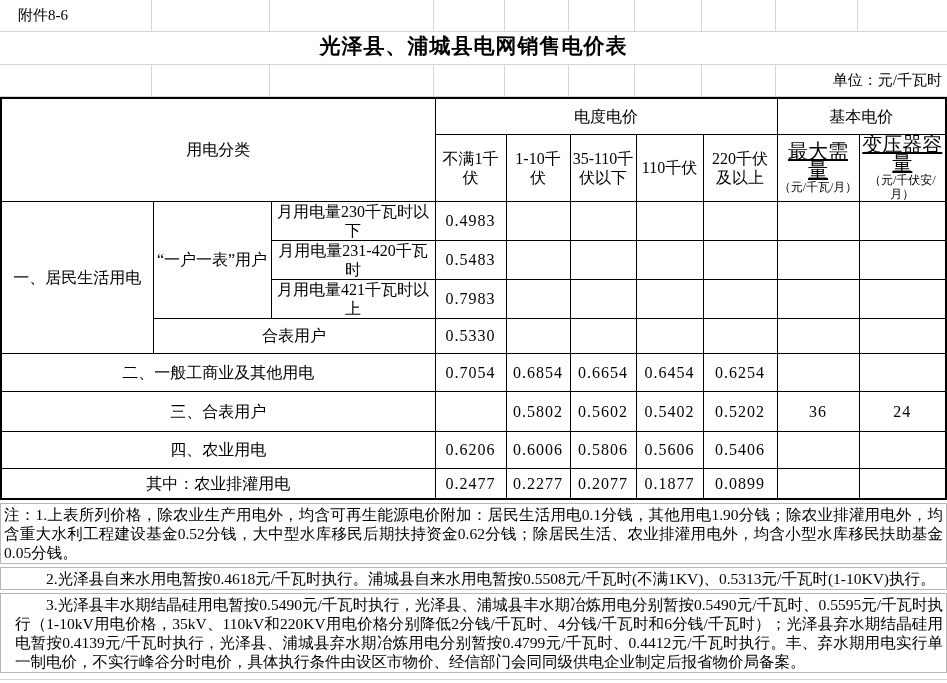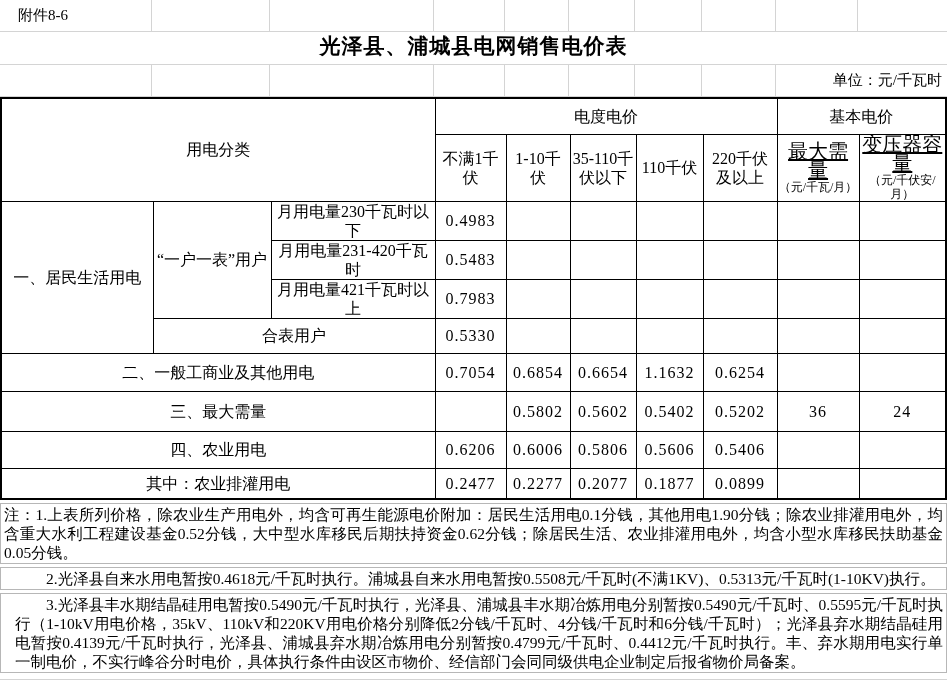--- a/index.html
+++ b/index.html
@@ -143,27 +143,27 @@
     <td></td>
     <td></td>
     <td></td>
     <td></td>
   </tr>
   <tr style="height:38px">
     <td colspan="3" class="cat">二、一般工商业及其他用电</td>
     <td class="num">0.7054</td>
     <td class="num">0.6854</td>
     <td class="num">0.6654</td>
-    <td class="num">1.1632</td>
+    <td class="num">0.6454</td>
     <td class="num">0.6254</td>
     <td class="num"></td>
     <td class="num"></td>
   </tr>
   <tr style="height:40px">
-    <td colspan="3" class="cat">三、最大需量</td>
+    <td colspan="3" class="cat">三、合表用户</td>
     <td class="num"></td>
     <td class="num">0.5802</td>
     <td class="num">0.5602</td>
     <td class="num">0.5402</td>
     <td class="num">0.5202</td>
     <td class="num">36</td>
     <td class="num">24</td>
   </tr>
   <tr style="height:37px">
     <td colspan="3" class="cat">四、农业用电</td>

